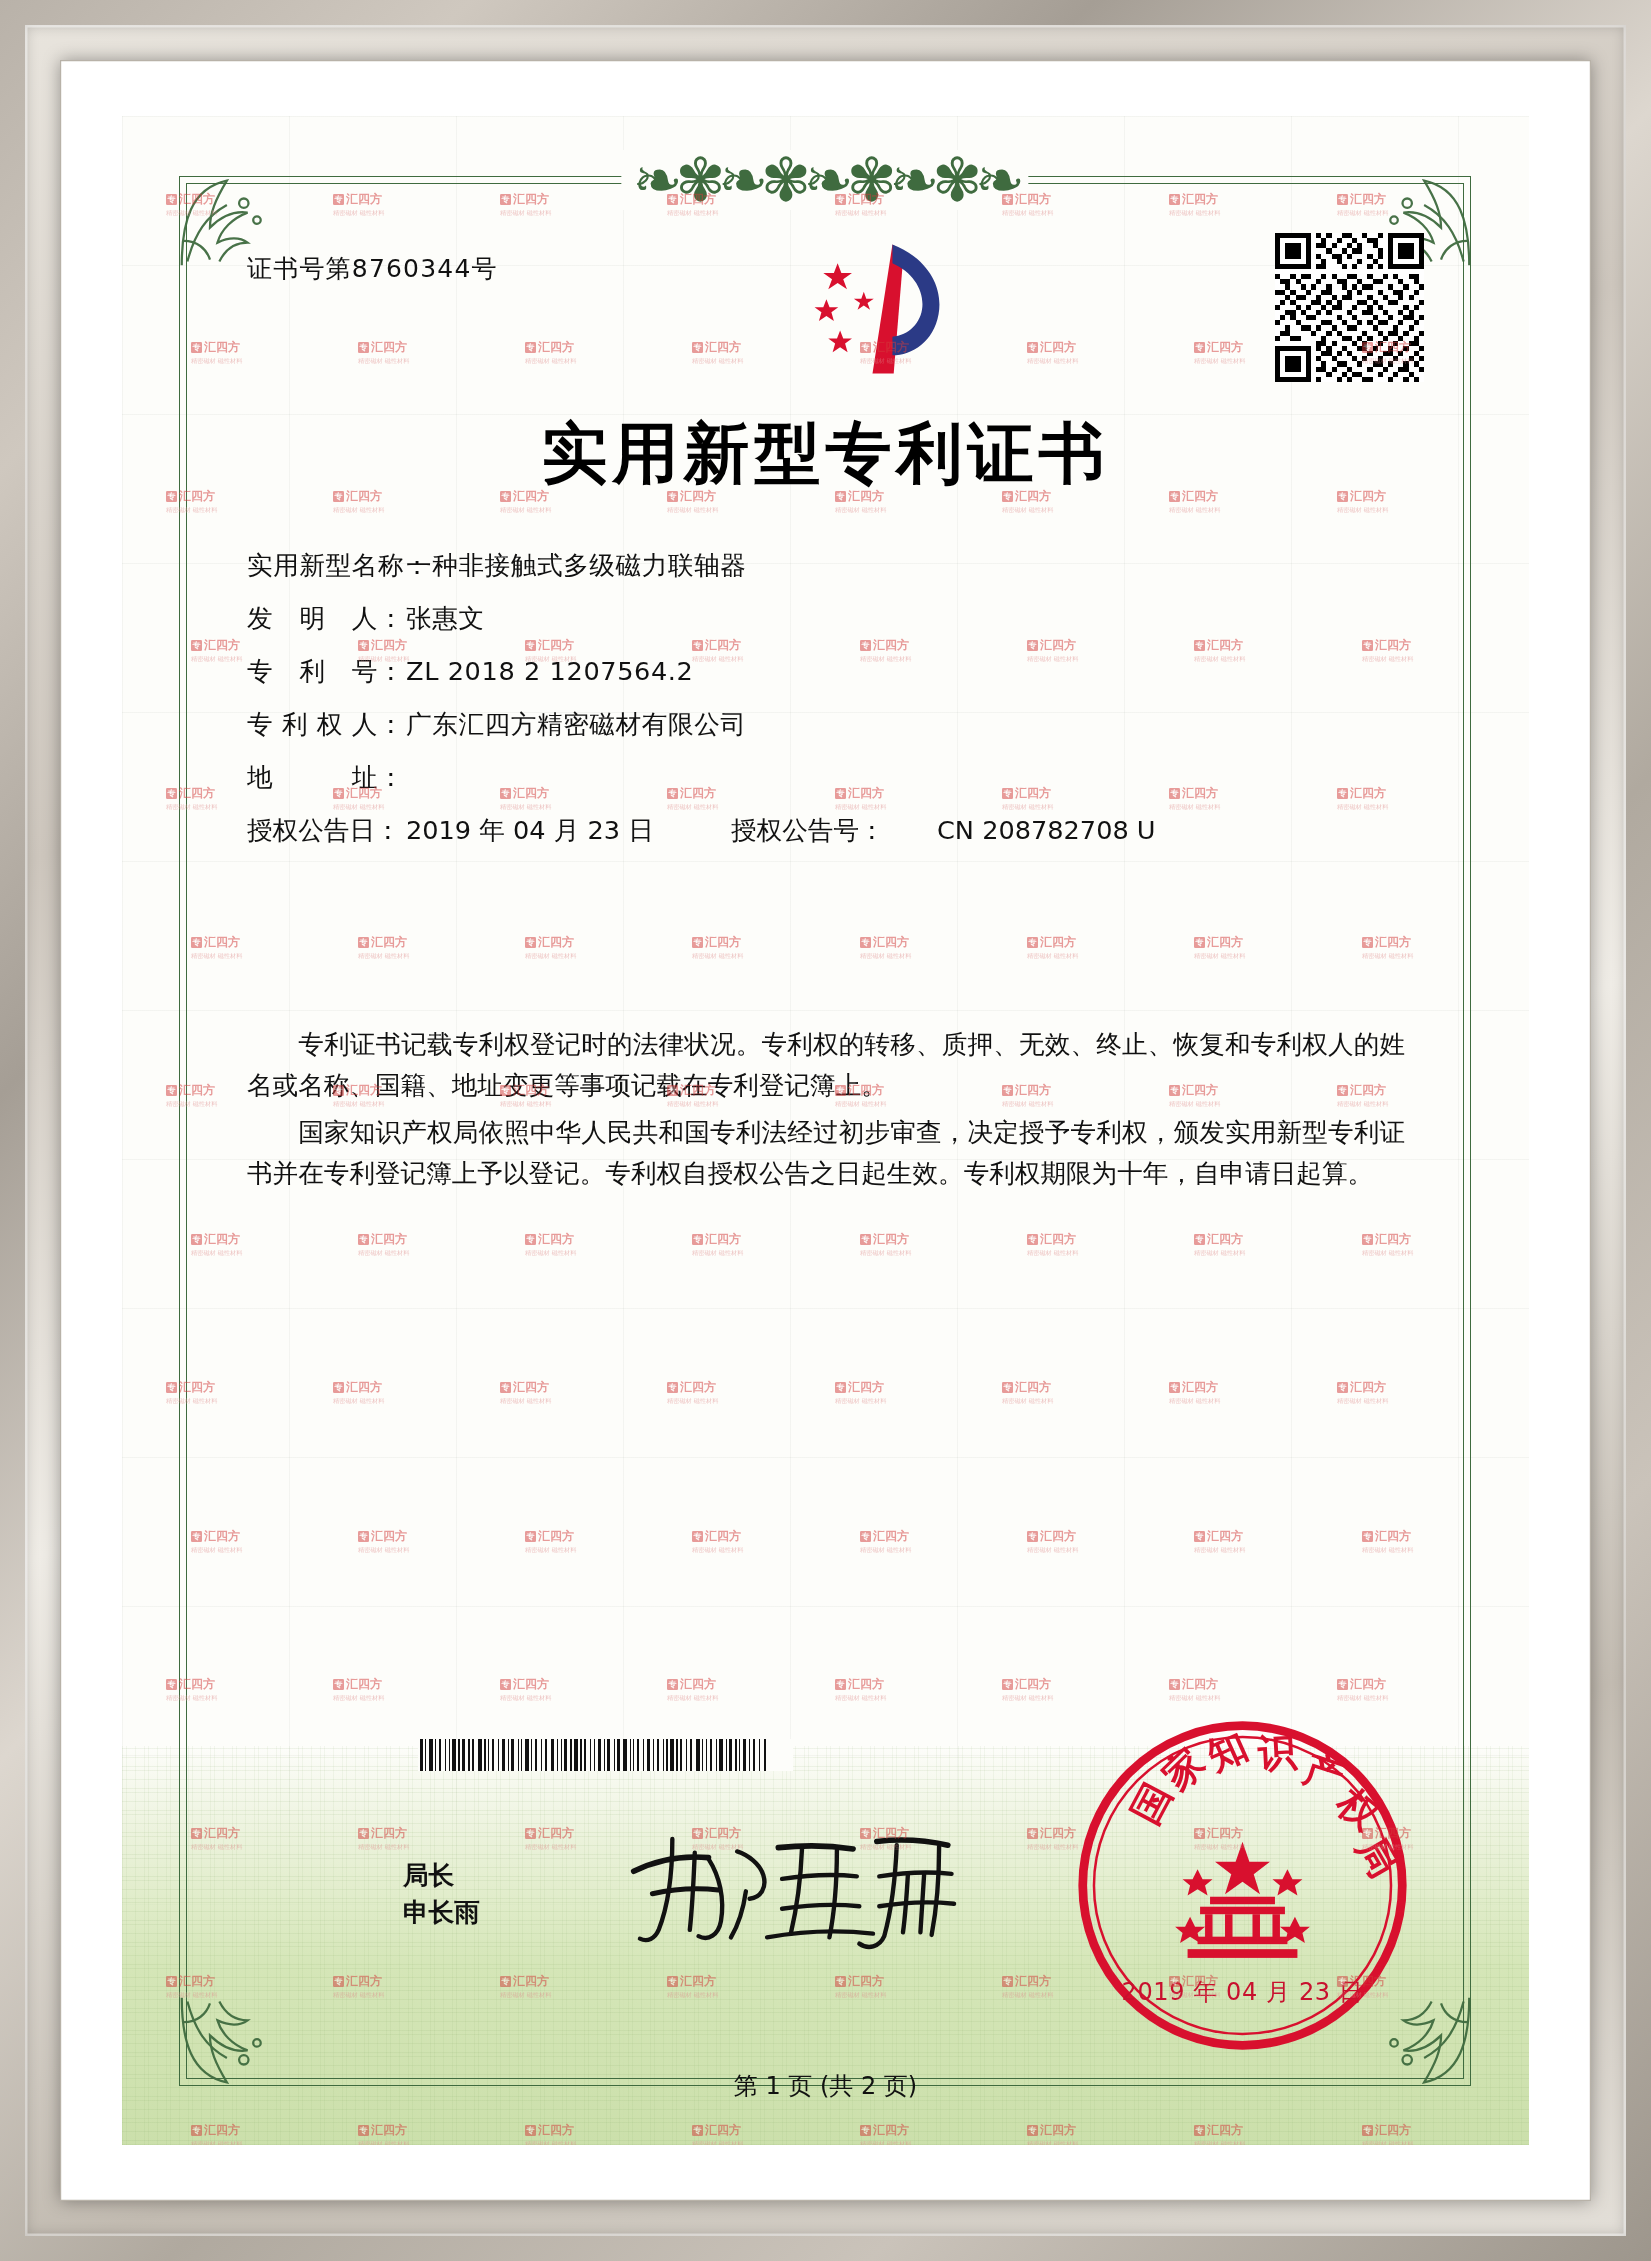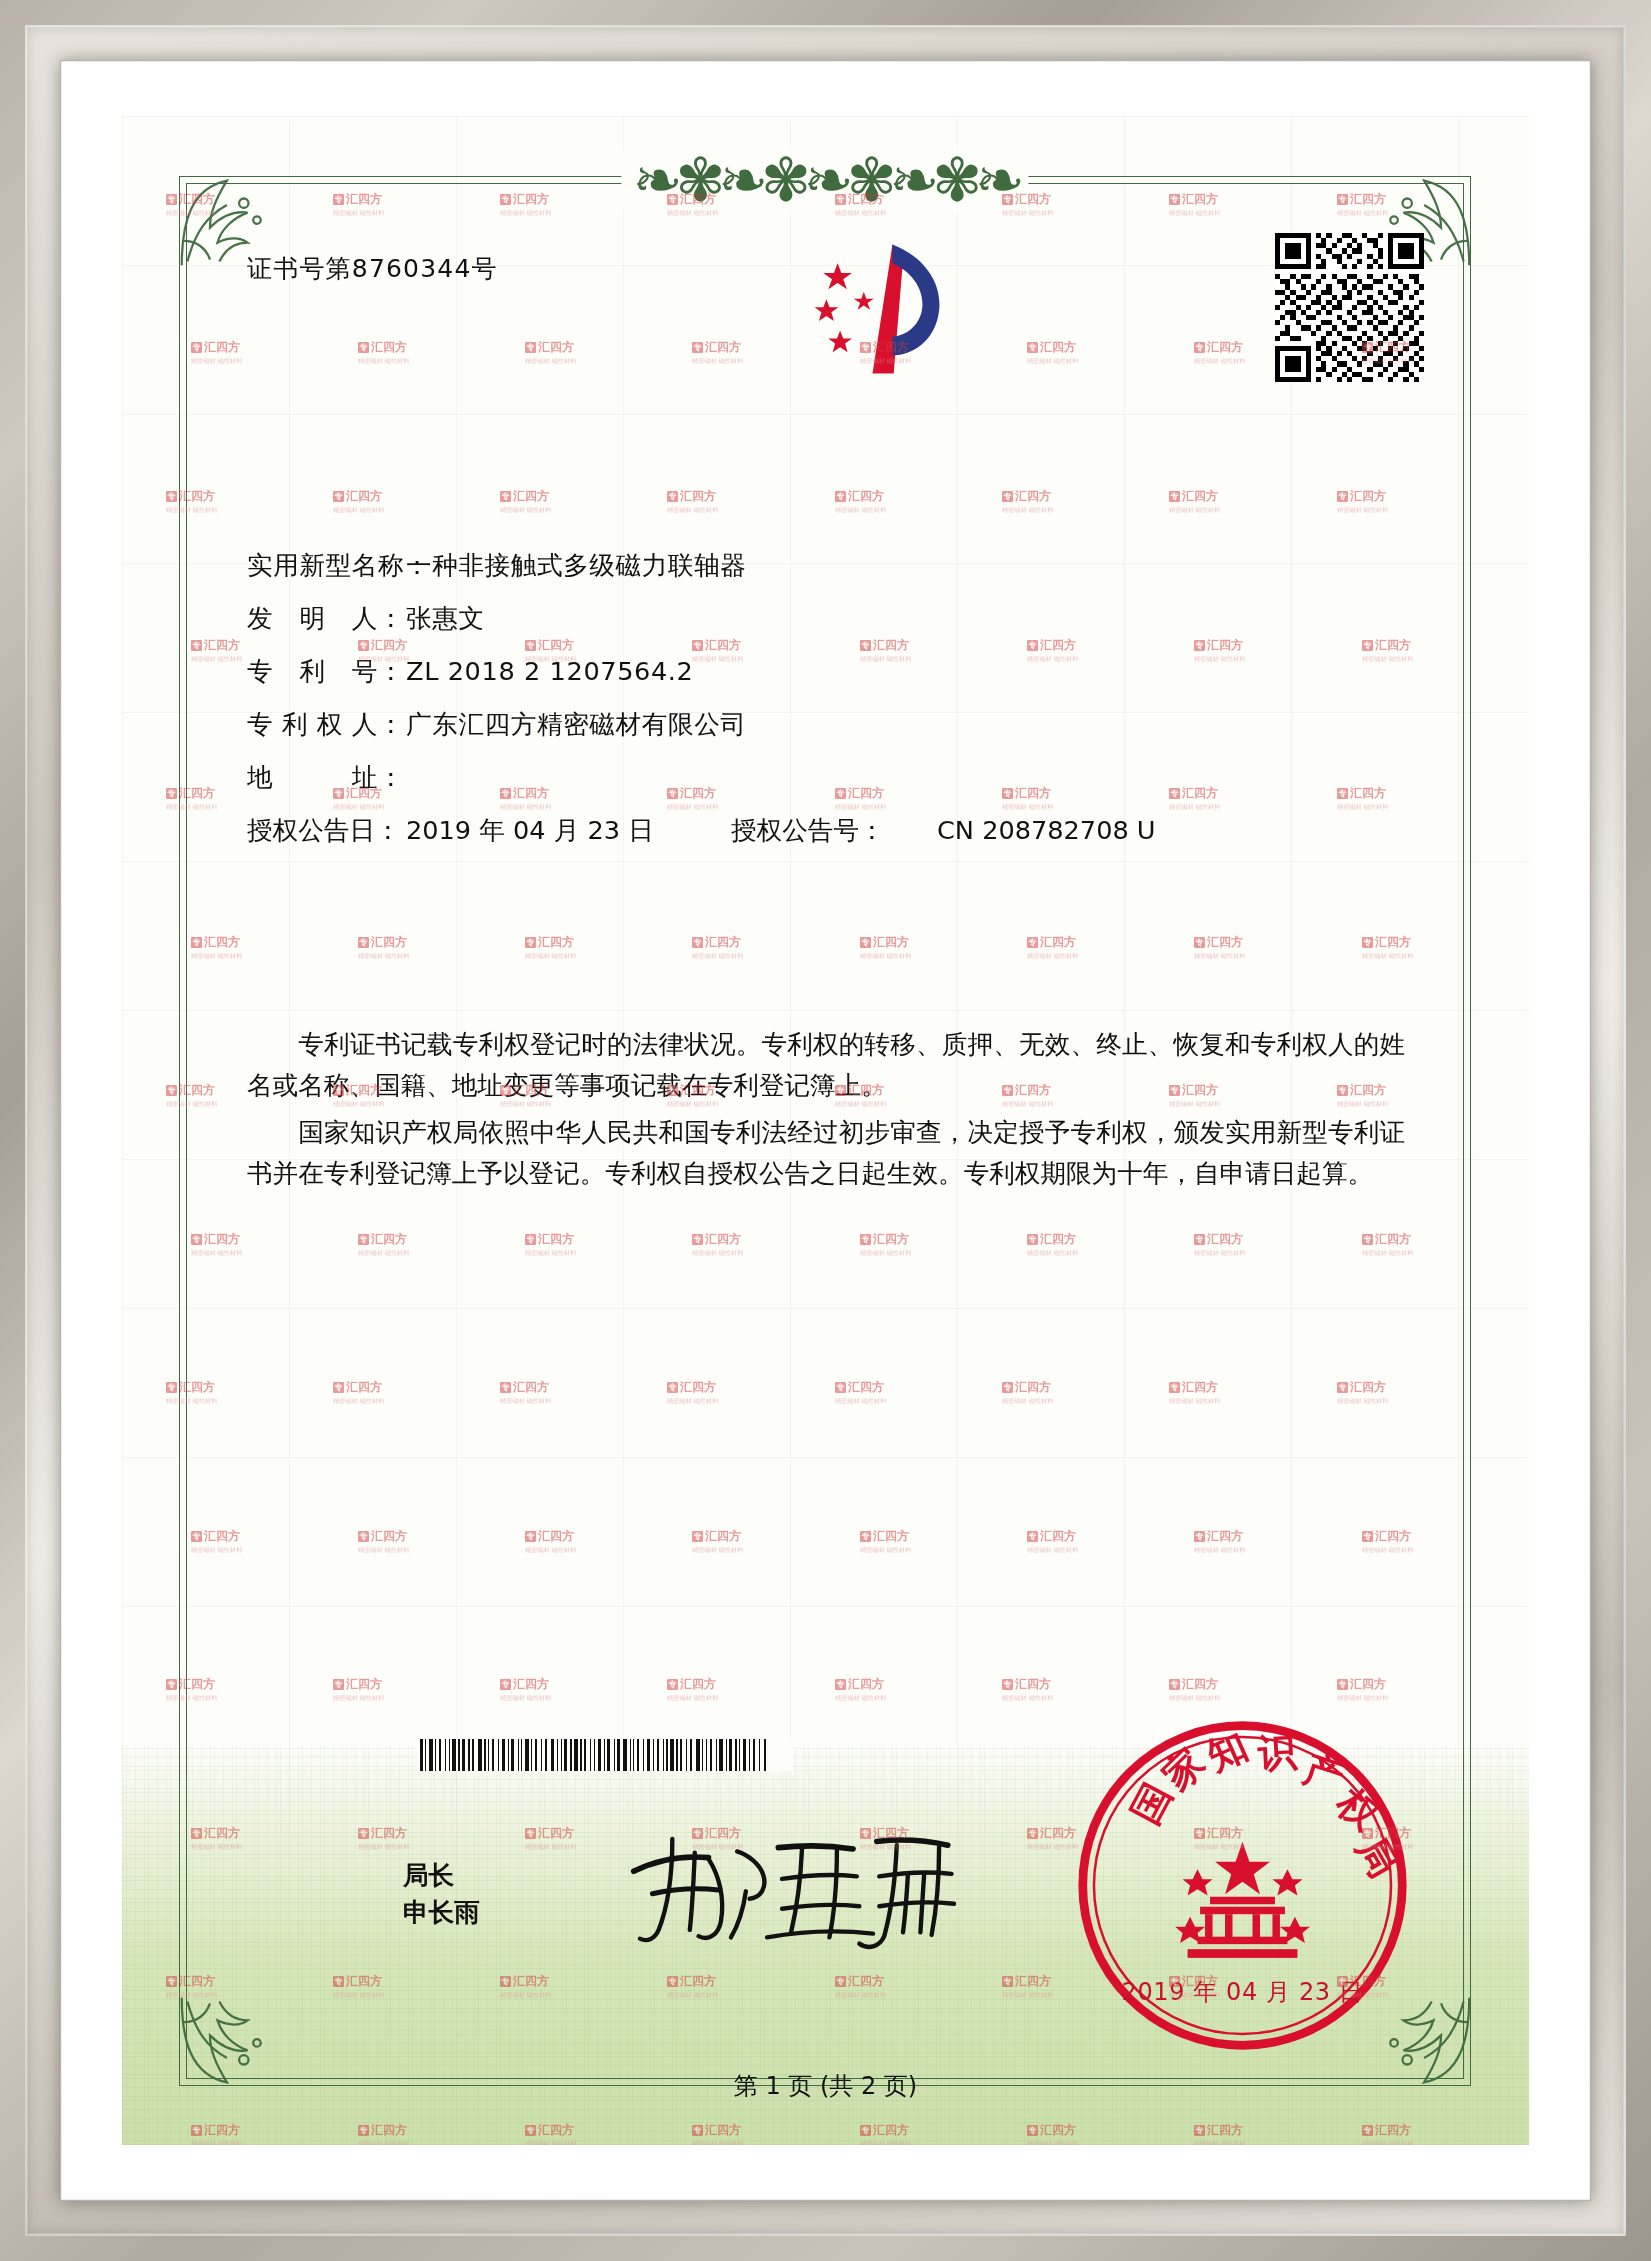--- a/index.html
+++ b/index.html
@@ -461,20 +461,21 @@
             <rect x="12" y="28" width="1" height="1"></rect>
             <rect x="14" y="28" width="1" height="1"></rect>
             <rect x="17" y="28" width="2" height="1"></rect>
             <rect x="22" y="28" width="1" height="1"></rect>
             <rect x="25" y="28" width="1" height="1"></rect>
             <rect x="27" y="28" width="1" height="1"></rect>
         </g>
       </svg>
     </div>
 
+    <div class="title">实用新型专利证书</div>
 
     <div class="fields">
       <div class="row">
         <div class="lbl">实用新型名称：</div>
         <div class="val">一种非接触式多级磁力联轴器</div>
       </div>
       <div class="row">
         <div class="lbl">发　明　人：</div>
         <div class="val">张惠文</div>
       </div>

